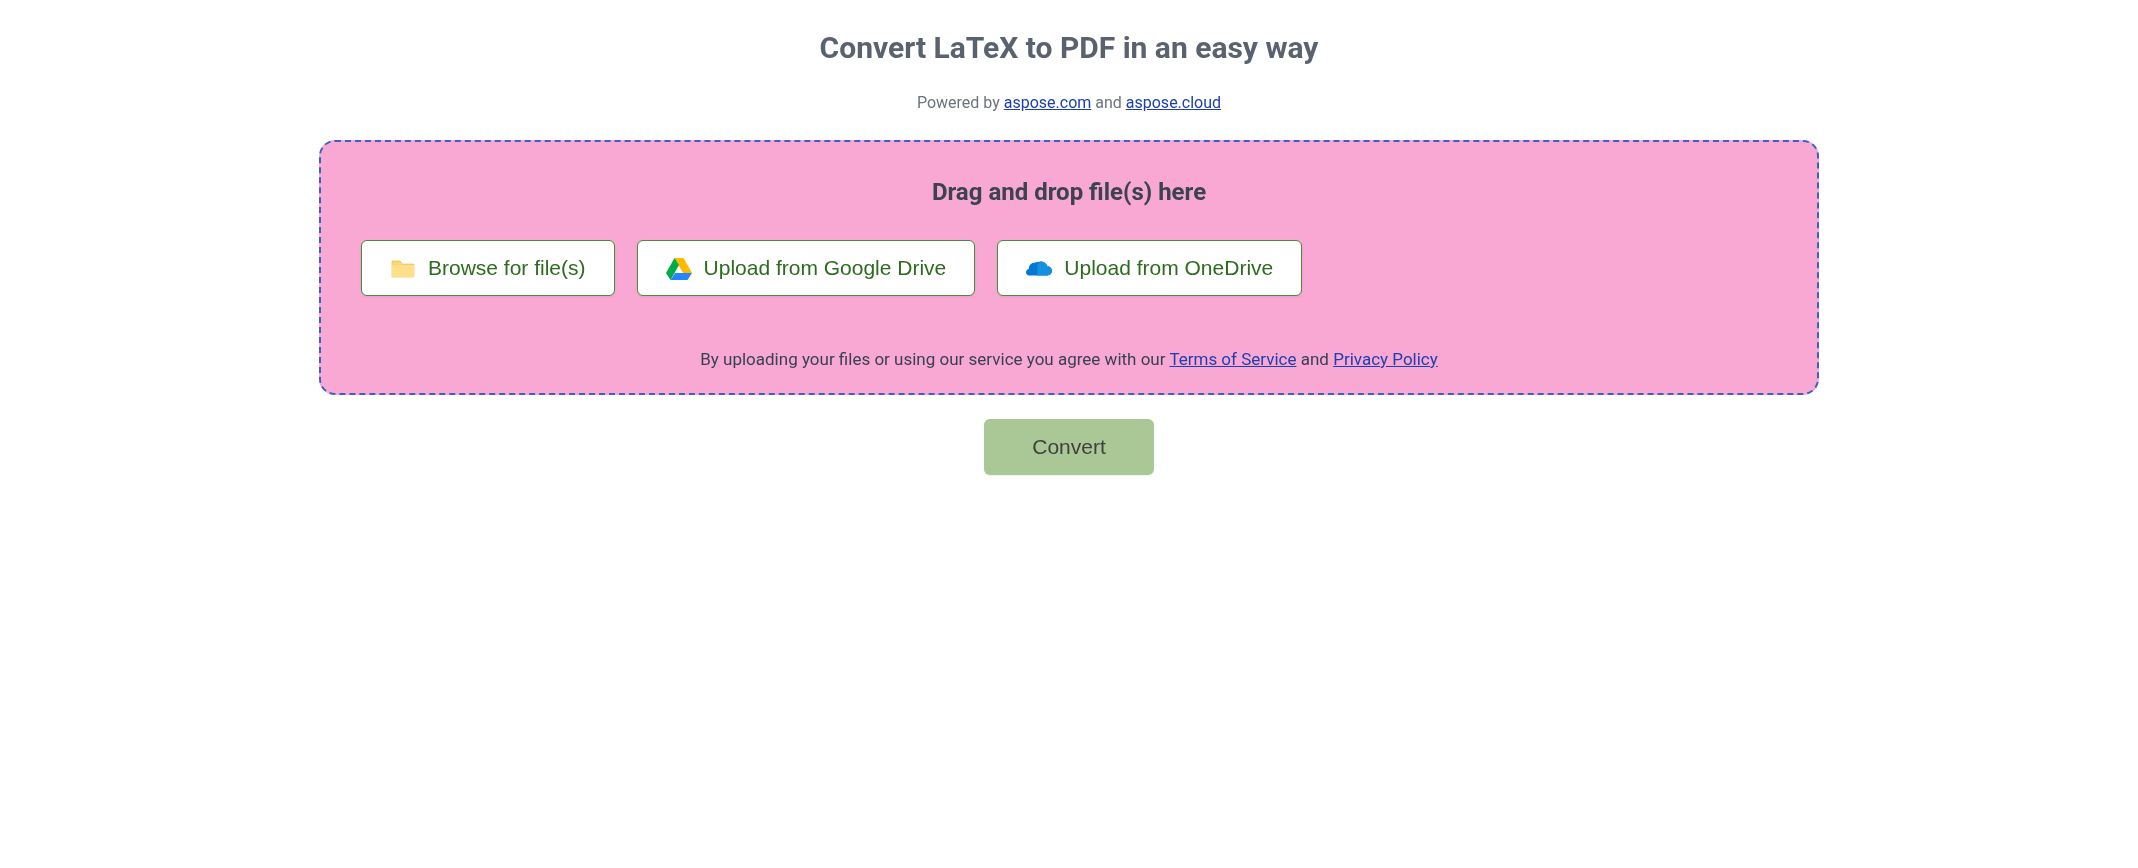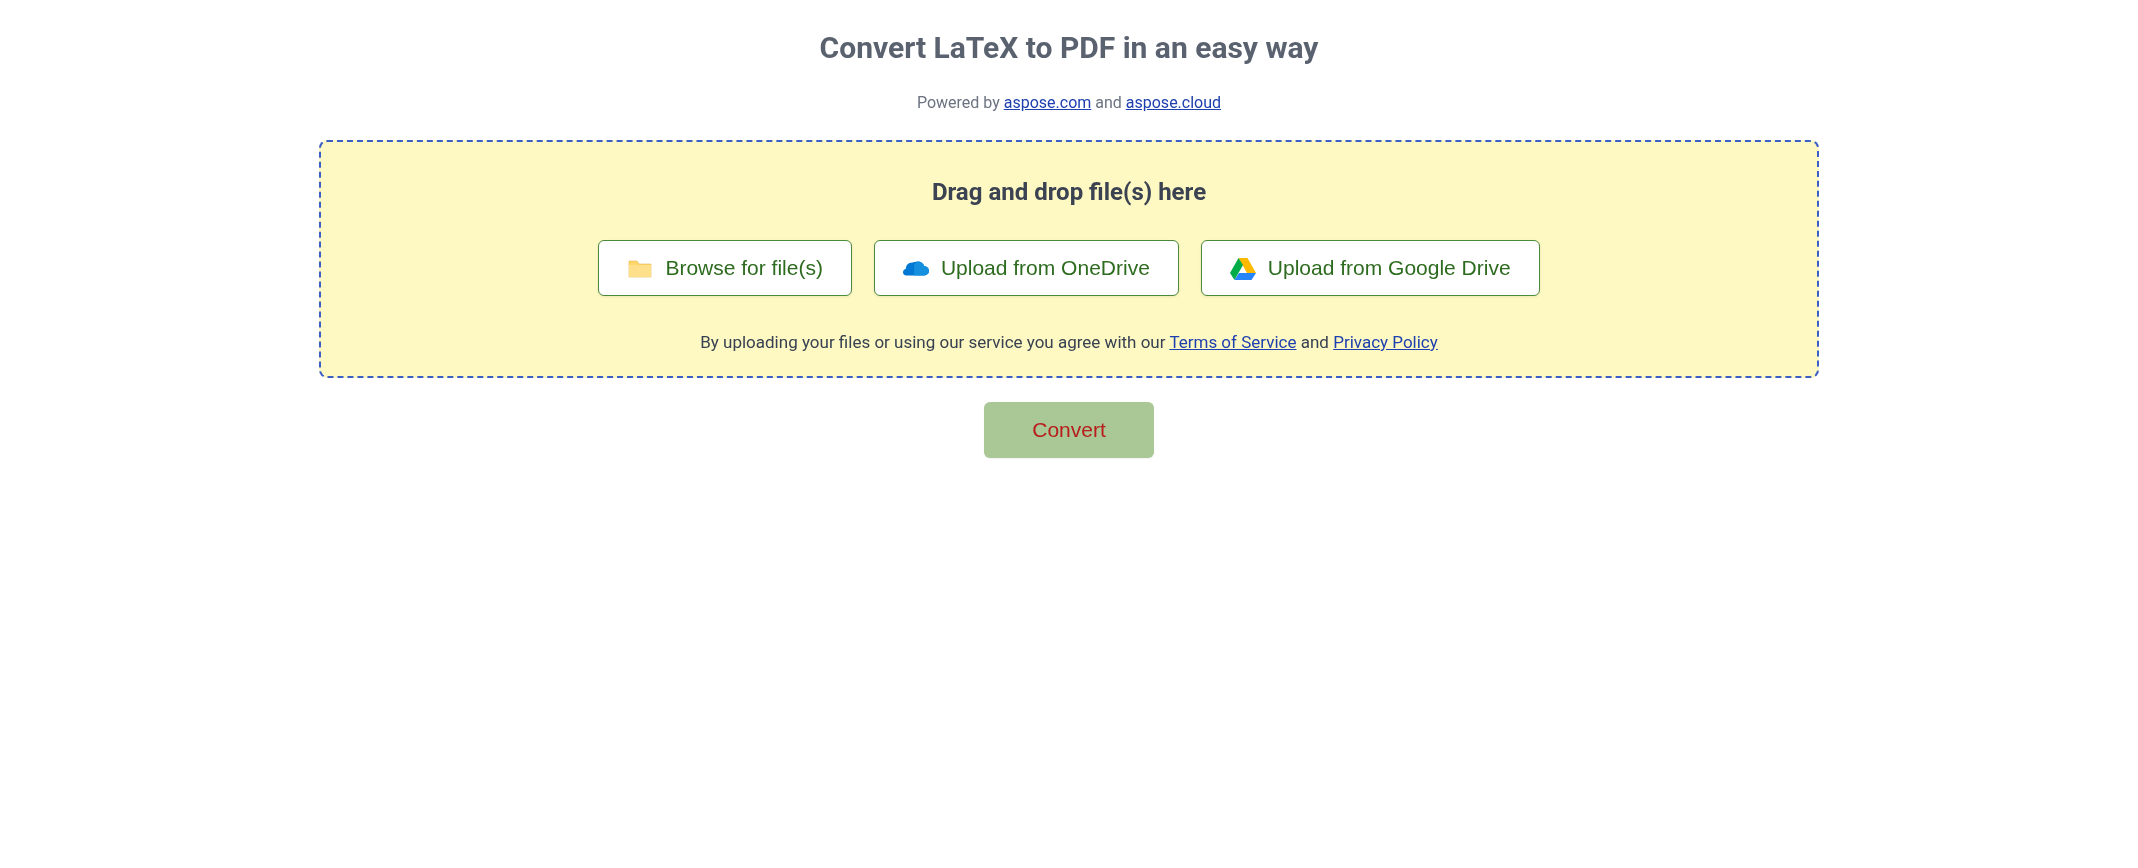--- a/index.html
+++ b/index.html
@@ -34,37 +34,36 @@
       font-size: 16px;
       color: #6b7280;
       margin-bottom: 28px;
       margin-top: 24px;
     }
     .powered-by a {
       color: #1e40af;
       text-decoration: underline;
     }
     .dropzone {
-      background: #fef9c3;
+      background: #f9a8d4;
       border: 2px dashed #3b5fc4;
-      border-radius: 8px;
+      border-radius: 16px;
       padding: 36px 40px 24px;
       margin-bottom: 20px;
     }
     .drop-text {
       font-size: 24px;
       font-weight: 700;
       color: #3b4251;
       margin-bottom: 34px;
     }
     .upload-buttons {
       display: flex;
       gap: 22px;
-      justify-content: center;
-      margin-bottom: 36px;
+      margin-bottom: 53px;
       flex-wrap: wrap;
     }
     .upload-btn {
       background: #ffffff;
       border: 1px solid #4a8a3a;
       border-radius: 6px;
       padding: 14px 28px;
       font-size: 21px;
       color: #2d6b1f;
       font-weight: 400;
@@ -84,21 +83,21 @@
     }
     .agreement {
       font-size: 17px;
       color: #374151;
     }
     .agreement a {
       color: #1e40af;
     }
     .convert-btn {
       background: #a9c896;
-      color: #b91c1c;
+      color: #404040;
       border: none;
       border-radius: 6px;
       padding: 16px 48px;
       font-size: 21px;
       font-weight: 400;
       cursor: pointer;
       margin-top: 4px;
       box-shadow: 0 1px 2px rgba(0,0,0,0.06);
     }
   </style>
@@ -122,37 +121,37 @@
             <path d="M2 4 L2 20 L24 20 L24 7 L12 7 L10 4 Z" fill="#ffd76b" stroke="#d9a93a" stroke-width="0.5"></path>
             <path d="M2 8 L24 8 L24 20 L2 20 Z" fill="#ffe08a"></path>
           </svg>
         </span>
         <span>Browse for file(s)</span>
       </button>
 
 
       <button class="upload-btn">
         <span class="icon">
-          <svg width="28" height="20" viewBox="0 0 28 20">
-            <path d="M10 4 C6 4 3 7 3 11 C1.5 11 0 12.5 0 14.5 C0 16.5 1.5 18 3.5 18 L23 18 C25.5 18 28 16 28 13 C28 10 25.5 8 23 8 C22 5 19 3 16 3 C13.5 3 11.5 4 10 4 Z" fill="#0078d4"></path>
-            <path d="M16 3 C19 3 22 5 23 8 C25.5 8 28 10 28 13 C28 16 25.5 18 23 18 L12 18 L12 7 C13 5 14.5 3 16 3 Z" fill="#1490df"></path>
-          </svg>
-        </span>
-        <span>Upload from OneDrive</span>
-      </button>
-
-      <button class="upload-btn">
-        <span class="icon">
           <svg width="26" height="24" viewBox="0 0 26 24">
             <polygon points="8.5,2 17.5,2 26,17 17,17" fill="#ffba00"></polygon>
             <polygon points="8.5,2 0,17 4.5,24 13,9" fill="#00ac47"></polygon>
             <polygon points="26,17 21.5,24 4.5,24 9,17" fill="#2684fc"></polygon>
           </svg>
         </span>
         <span>Upload from Google Drive</span>
+      </button>
+
+      <button class="upload-btn">
+        <span class="icon">
+          <svg width="28" height="20" viewBox="0 0 28 20">
+            <path d="M10 4 C6 4 3 7 3 11 C1.5 11 0 12.5 0 14.5 C0 16.5 1.5 18 3.5 18 L23 18 C25.5 18 28 16 28 13 C28 10 25.5 8 23 8 C22 5 19 3 16 3 C13.5 3 11.5 4 10 4 Z" fill="#0078d4"></path>
+            <path d="M16 3 C19 3 22 5 23 8 C25.5 8 28 10 28 13 C28 16 25.5 18 23 18 L12 18 L12 7 C13 5 14.5 3 16 3 Z" fill="#1490df"></path>
+          </svg>
+        </span>
+        <span>Upload from OneDrive</span>
       </button>
 
     </div>
 
     <p class="agreement">
       <span>By uploading your files or using our service you agree with our </span><a href="#">Terms of Service</a><span> and </span><a href="#">Privacy Policy</a>
     </p>
   </div>
 
   <button class="convert-btn">Convert</button>

